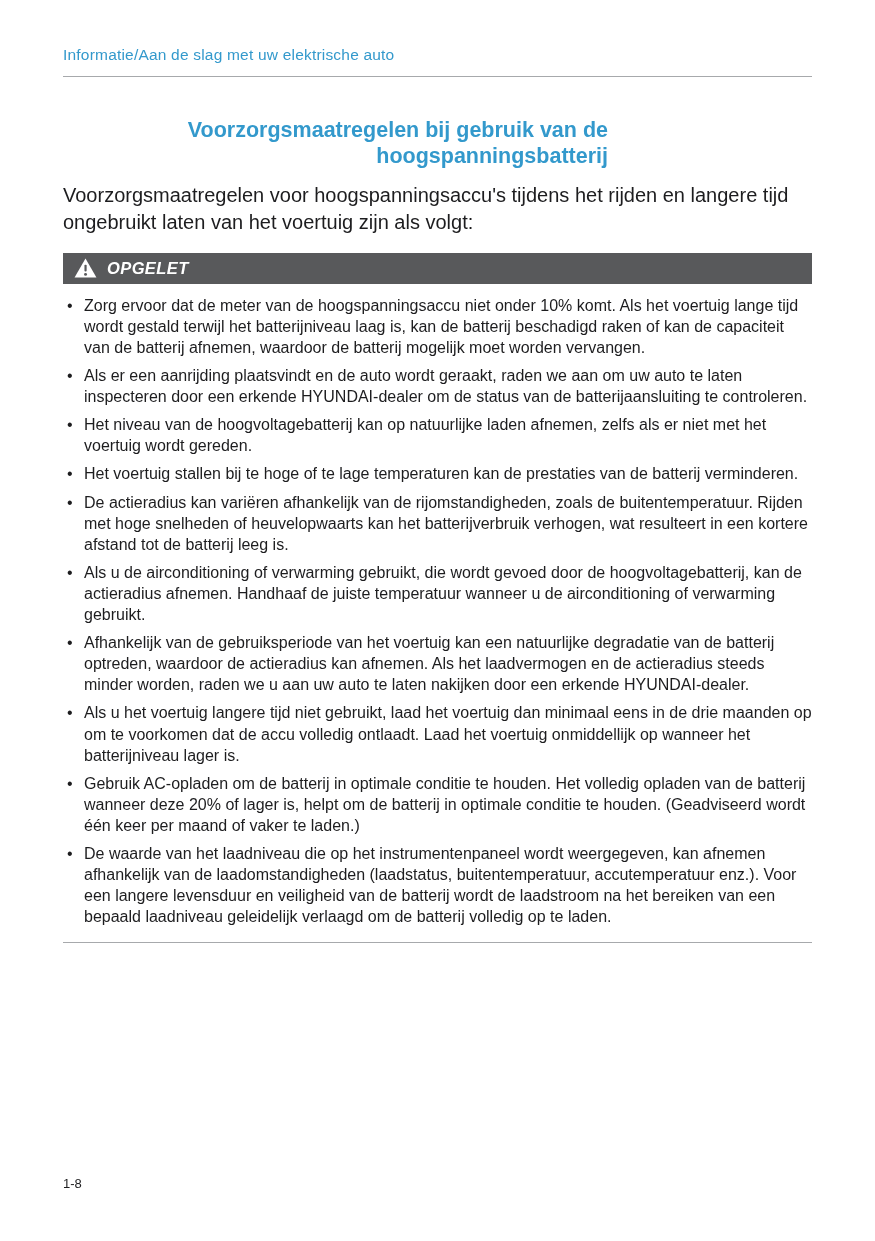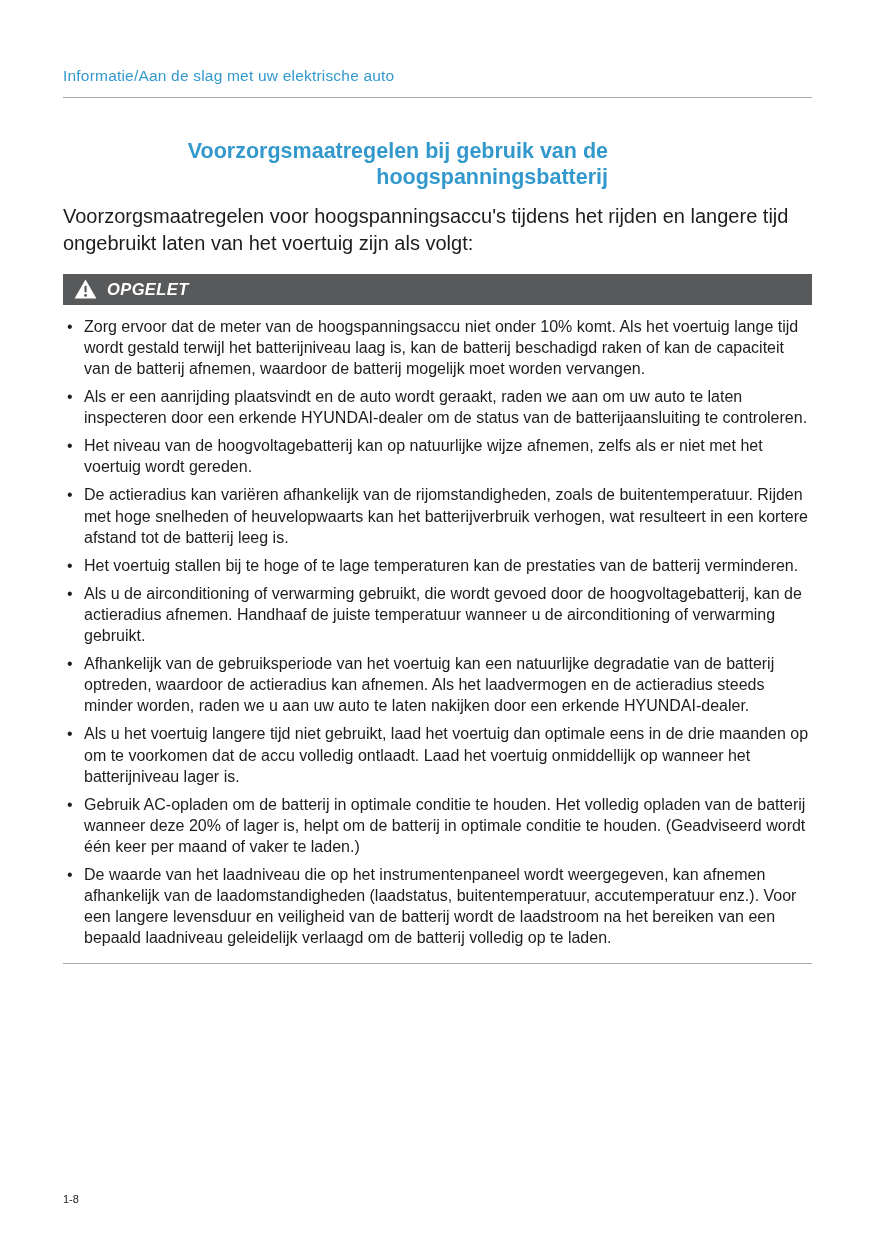--- a/index.html
+++ b/index.html
@@ -9,21 +9,21 @@
     --text-dark:#1d1d1f;
   }
   html,body{margin:0;padding:0;background:#ffffff;}
   body{
     width:875px;height:1241px;
     font-family:"Liberation Sans","DejaVu Sans",sans-serif;
     color:var(--text-dark);
     position:relative;
     box-sizing:border-box;
   }
-  .page{padding:67px 63px 0 63px;box-sizing:border-box;}
+  .page{padding:46px 63px 0 63px;box-sizing:border-box;}
   .header-title{
     color:var(--accent-blue);
     font-size:15.5px;
     letter-spacing:.2px;
   }
   .header-rule{
     border:none;border-top:1px solid var(--rule-gray);
     margin:12px 0 0 0;
   }
   .section-title{
@@ -74,22 +74,22 @@
     position:absolute;
     left:4px;
   }
   .bottom-rule{
     border:none;border-top:1px solid var(--rule-gray);
     margin:14px 0 0 0;
   }
   .footer-page{
     position:absolute;
     left:63px;
-    bottom:36px;
-    font-size:11px;
+    bottom:50px;
+    font-size:13px;
   }
 </style>
 </head>
 <body>
 
 <div class="page">
 
   <div class="header-title">Informatie/Aan de slag met uw elektrische auto</div>
   <hr class="header-rule">
 
@@ -104,26 +104,26 @@
         <rect class="warn-mark" x="10.9" y="7" width="2.3" height="7.2" rx="1"></rect>
         <circle class="warn-mark" cx="12.05" cy="17.2" r="1.55"></circle>
       </svg>
     </span>
     <span class="caution-label">OPGELET</span>
   </div>
 
   <ul class="caution-list">
     <li>Zorg ervoor dat de meter van de hoogspanningsaccu niet onder 10% komt. Als het voertuig lange tijd wordt gestald terwijl het batterijniveau laag is, kan de batterij beschadigd raken of kan de capaciteit van de batterij afnemen, waardoor de batterij mogelijk moet worden vervangen.</li>
     <li>Als er een aanrijding plaatsvindt en de auto wordt geraakt, raden we aan om uw auto te laten inspecteren door een erkende HYUNDAI-dealer om de status van de batterijaansluiting te controleren.</li>
-    <li>Het niveau van de hoogvoltagebatterij kan op natuurlijke wijze afnemen, zelfs als er niet met het voertuig wordt gereden.</li>
+    <li>Het niveau van de hoogvoltagebatterij kan op natuurlijke laden afnemen, zelfs als er niet met het voertuig wordt gereden.</li>
+    <li>Het voertuig stallen bij te hoge of te lage temperaturen kan de prestaties van de batterij verminderen.</li>
     <li>De actieradius kan variëren afhankelijk van de rijomstandigheden, zoals de buitentemperatuur. Rijden met hoge snelheden of heuvelopwaarts kan het batterijverbruik verhogen, wat resulteert in een kortere afstand tot de batterij leeg is.</li>
-    <li>Het voertuig stallen bij te hoge of te lage temperaturen kan de prestaties van de batterij verminderen.</li>
     <li>Als u de airconditioning of verwarming gebruikt, die wordt gevoed door de hoogvoltagebatterij, kan de actieradius afnemen. Handhaaf de juiste temperatuur wanneer u de airconditioning of verwarming gebruikt.</li>
     <li>Afhankelijk van de gebruiksperiode van het voertuig kan een natuurlijke degradatie van de batterij optreden, waardoor de actieradius kan afnemen. Als het laadvermogen en de actieradius steeds minder worden, raden we u aan uw auto te laten nakijken door een erkende HYUNDAI-dealer.</li>
-    <li>Als u het voertuig langere tijd niet gebruikt, laad het voertuig dan optimale eens in de drie maanden op om te voorkomen dat de accu volledig ontlaadt. Laad het voertuig onmiddellijk op wanneer het batterijniveau lager is.</li>
+    <li>Als u het voertuig langere tijd niet gebruikt, laad het voertuig dan minimaal eens in de drie maanden op om te voorkomen dat de accu volledig ontlaadt. Laad het voertuig onmiddellijk op wanneer het batterijniveau lager is.</li>
     <li>Gebruik AC-opladen om de batterij in optimale conditie te houden. Het volledig opladen van de batterij wanneer deze 20% of lager is, helpt om de batterij in optimale conditie te houden. (Geadviseerd wordt één keer per maand of vaker te laden.)</li>
     <li>De waarde van het laadniveau die op het instrumentenpaneel wordt weergegeven, kan afnemen afhankelijk van de laadomstandigheden (laadstatus, buitentemperatuur, accutemperatuur enz.). Voor een langere levensduur en veiligheid van de batterij wordt de laadstroom na het bereiken van een bepaald laadniveau geleidelijk verlaagd om de batterij volledig op te laden.</li>
   </ul>
 
   <hr class="bottom-rule">
 
 </div>
 
 <div class="footer-page">1-8</div>
 

